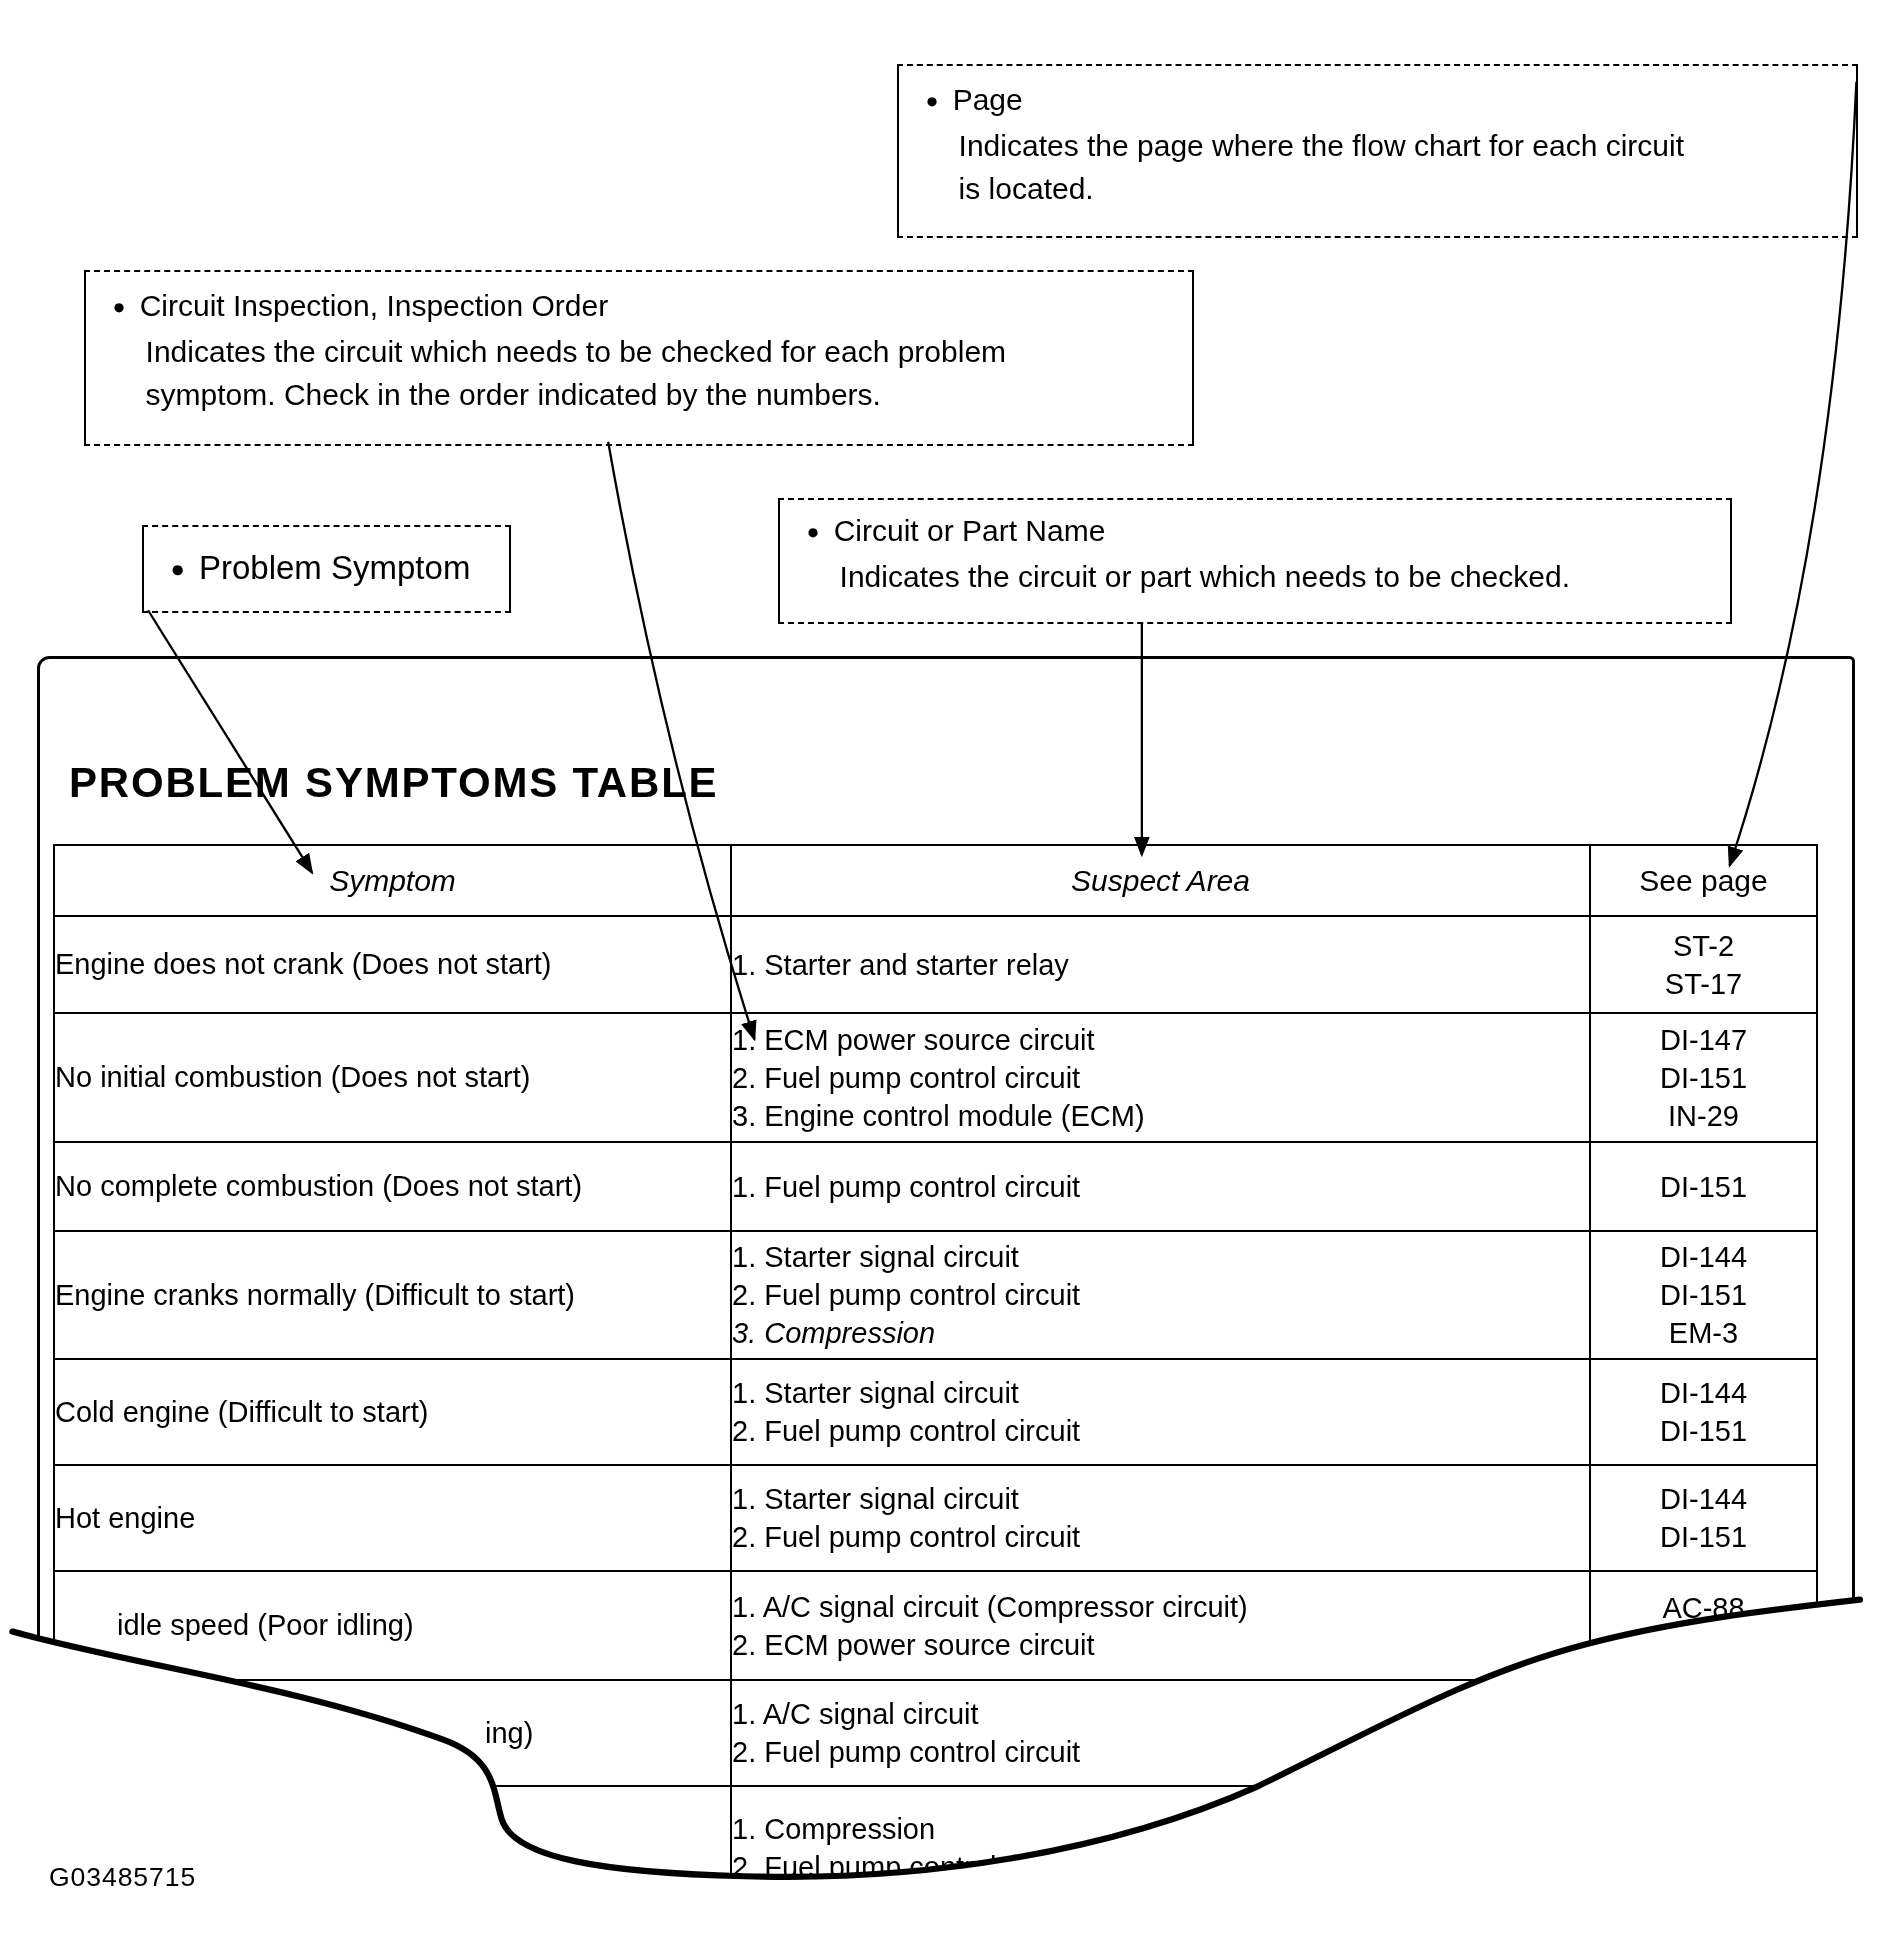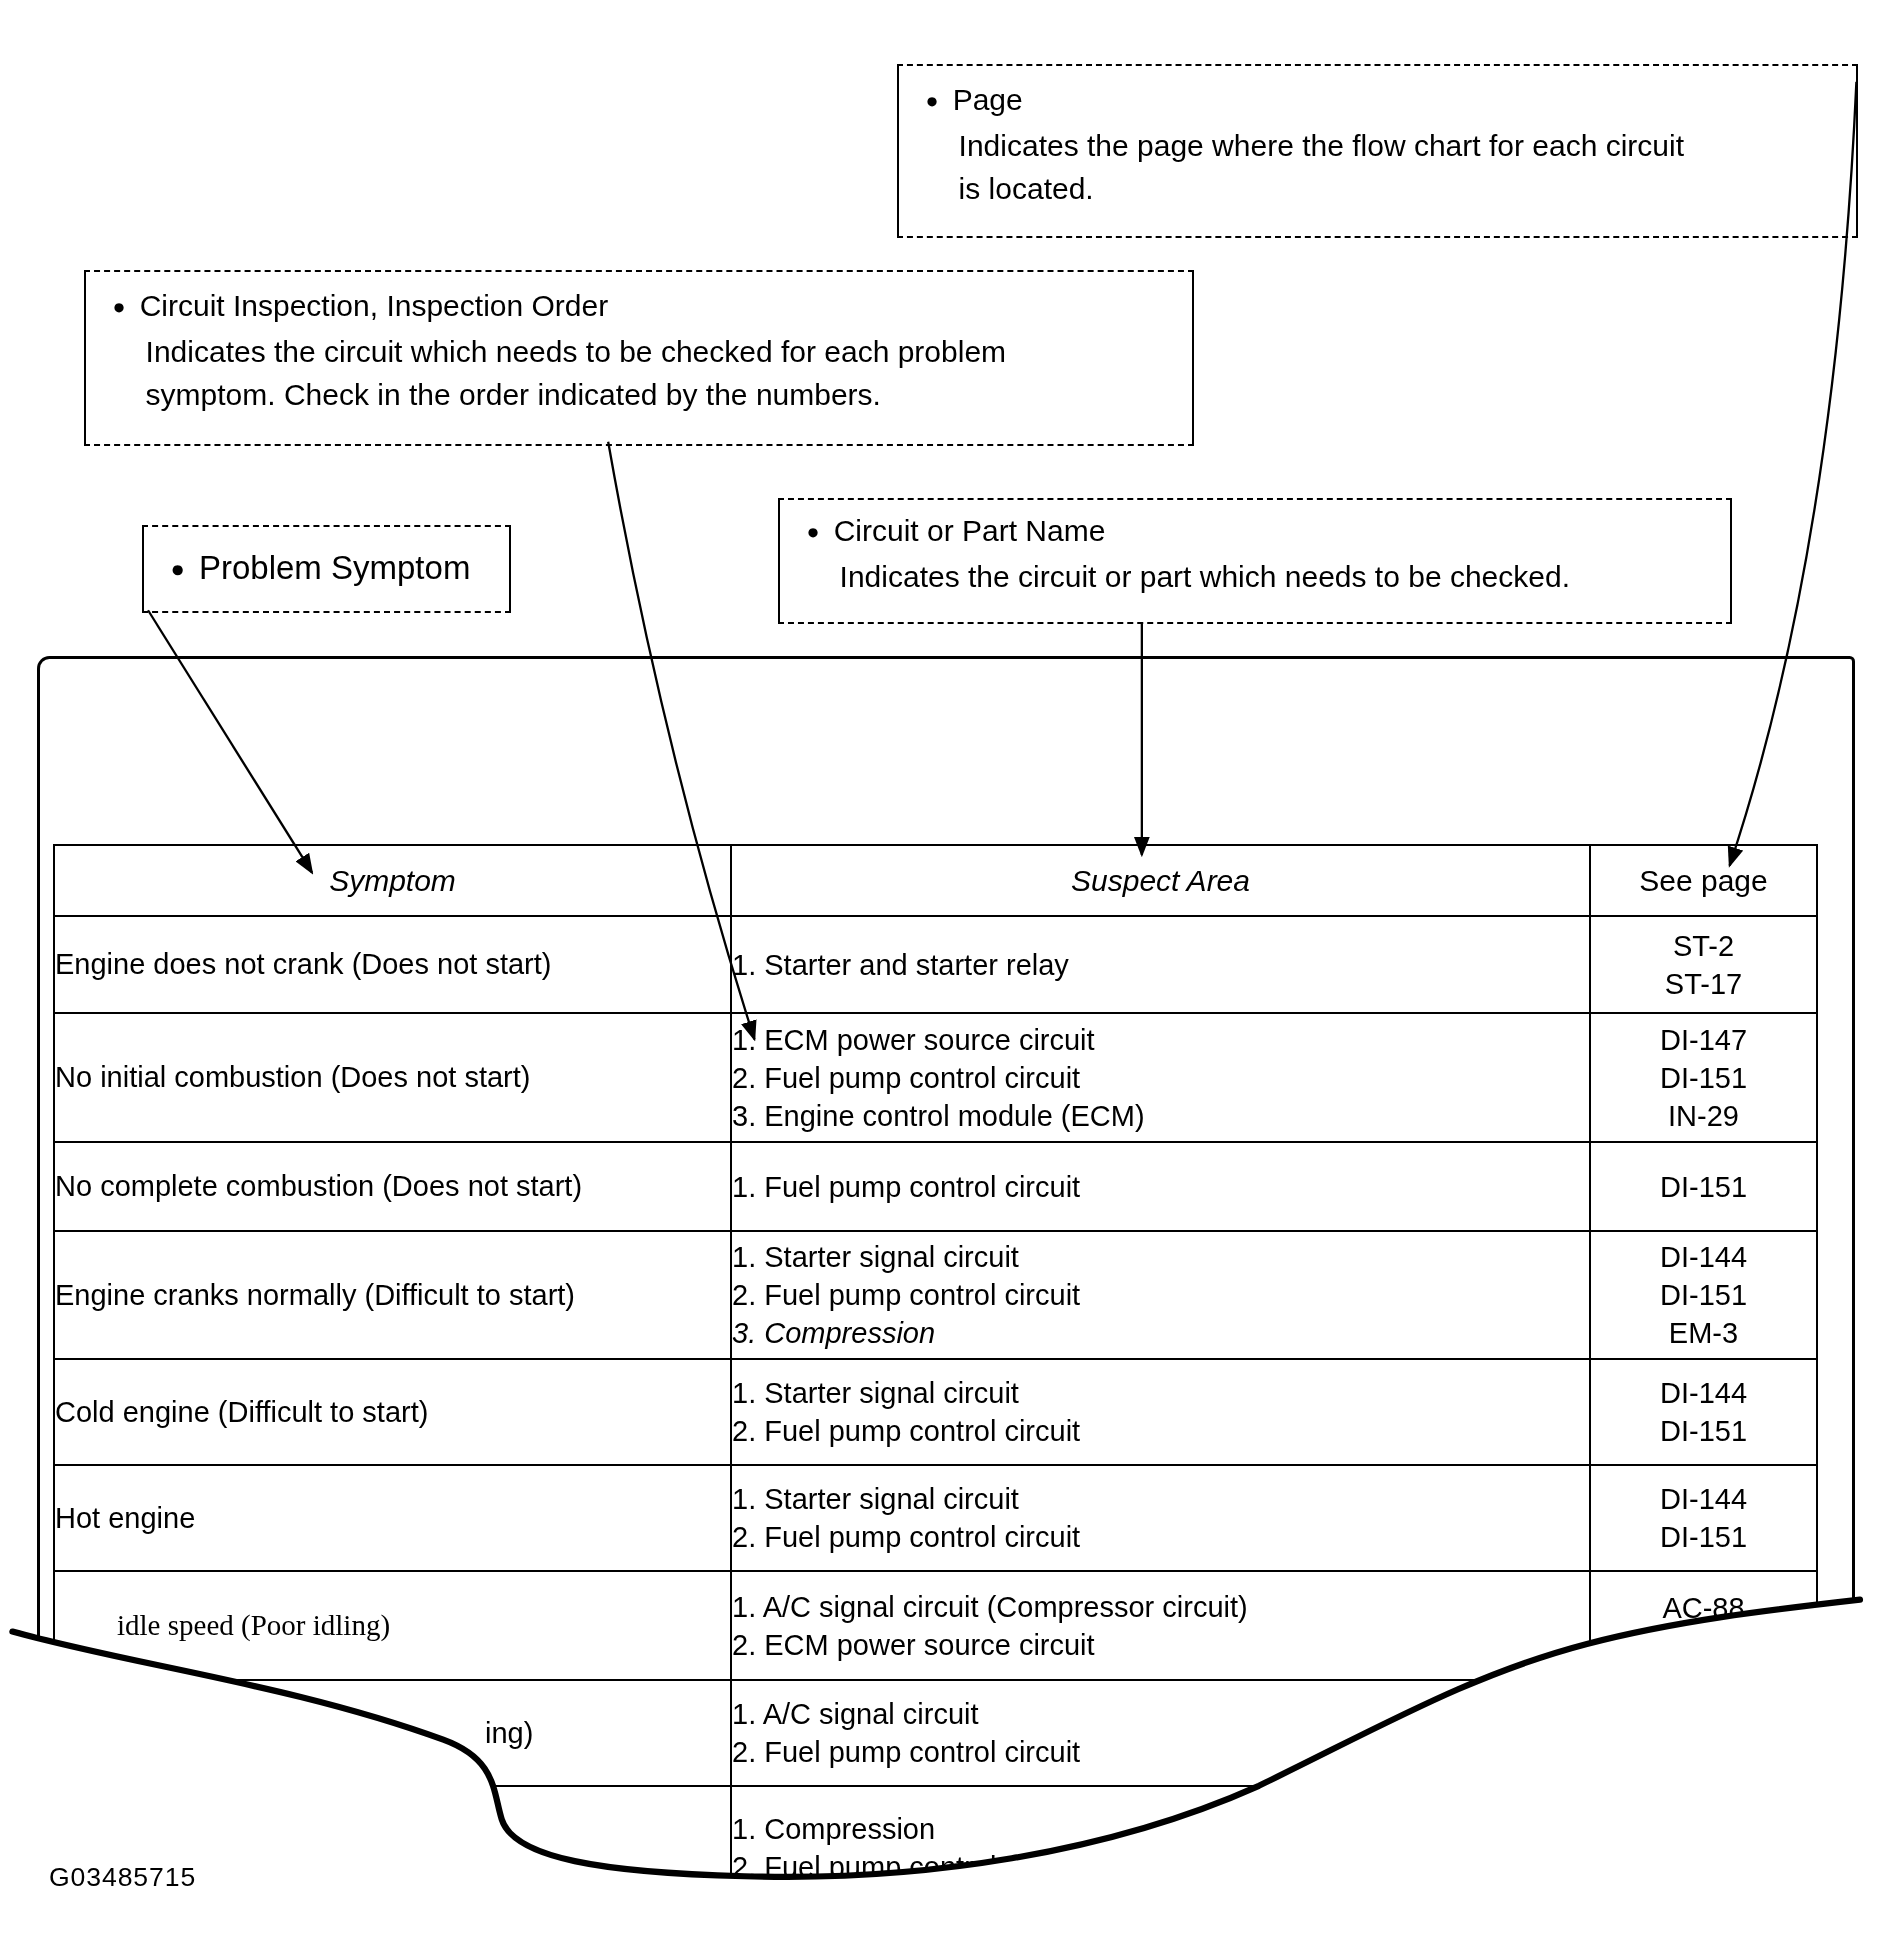--- a/index.html
+++ b/index.html
@@ -48,21 +48,21 @@
   tr.hrow { height:71px; }
   tr.r1 { height:97px; } tr.r2 { height:129px; } tr.r3 { height:89px; }
   tr.r4 { height:128px; } tr.r5 { height:106px; } tr.r6 { height:106px; }
   tr.r7 { height:109px; } tr.r8 { height:106px; } tr.r9 { height:124px; }
   td.sym { vertical-align:middle; padding-left:16px; }
   td.sus { vertical-align:middle; padding-left:15px; }
   td.see { vertical-align:middle; text-align:center; }
   td.see.top { vertical-align:top; padding-top:17px; }
   .ln { line-height:38px; white-space:nowrap; }
   .it { font-style:italic; }
-  td.sym.pad1 { padding-left:62px;font-family:Liberation Serif, serif; }
+  td.sym.pad1 { padding-left:62px; }
   td.sym.pad2 { padding-left:430px; }
 
   
   svg.overlay { position:absolute; left:0; top:0; z-index:5; pointer-events:none; }
 
   .figure-id {
     position:absolute; left:49px; top:1862px; font-size:26.6px; z-index:6; letter-spacing:0.9px;
   }
 </style>
 </head>
@@ -94,20 +94,21 @@
 
   <div class="callout co-partname">
     <div>
       <span class="bullet">●</span><span>Circuit or Part Name</span>
     </div>
     <div class="co-desc">Indicates the circuit or part which needs to be checked.</div>
   </div>
 
   <div class="outer-box"></div>
 
+  <div class="doc-title">PROBLEM SYMPTOMS TABLE</div>
 
   <table class="symptoms">
     <colgroup>
         <col style="width:677px">
         <col style="width:859px">
         <col style="width:227px">
       </colgroup>
     <tbody>
         <tr class="hrow">
       <th>Symptom</th>

